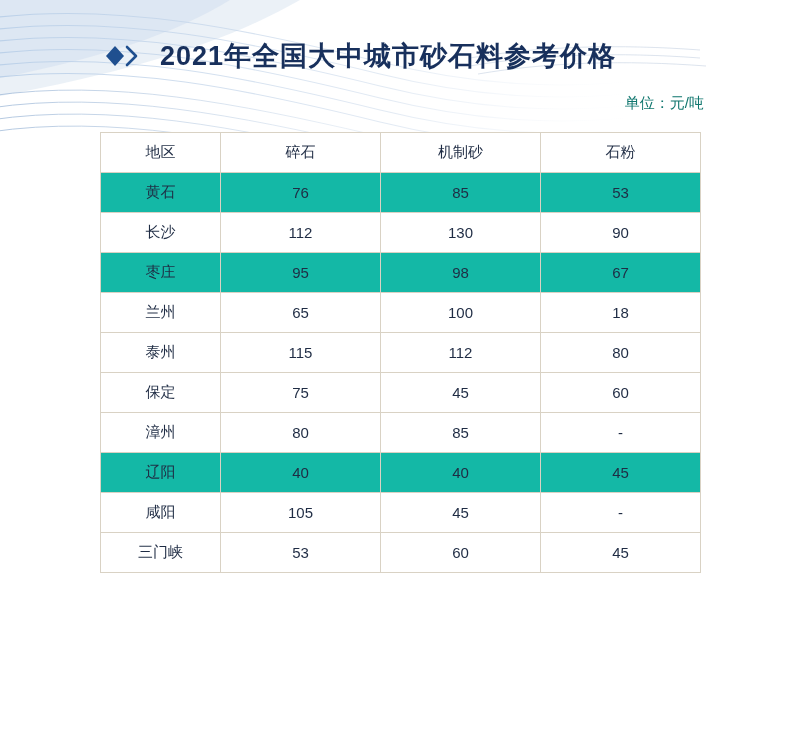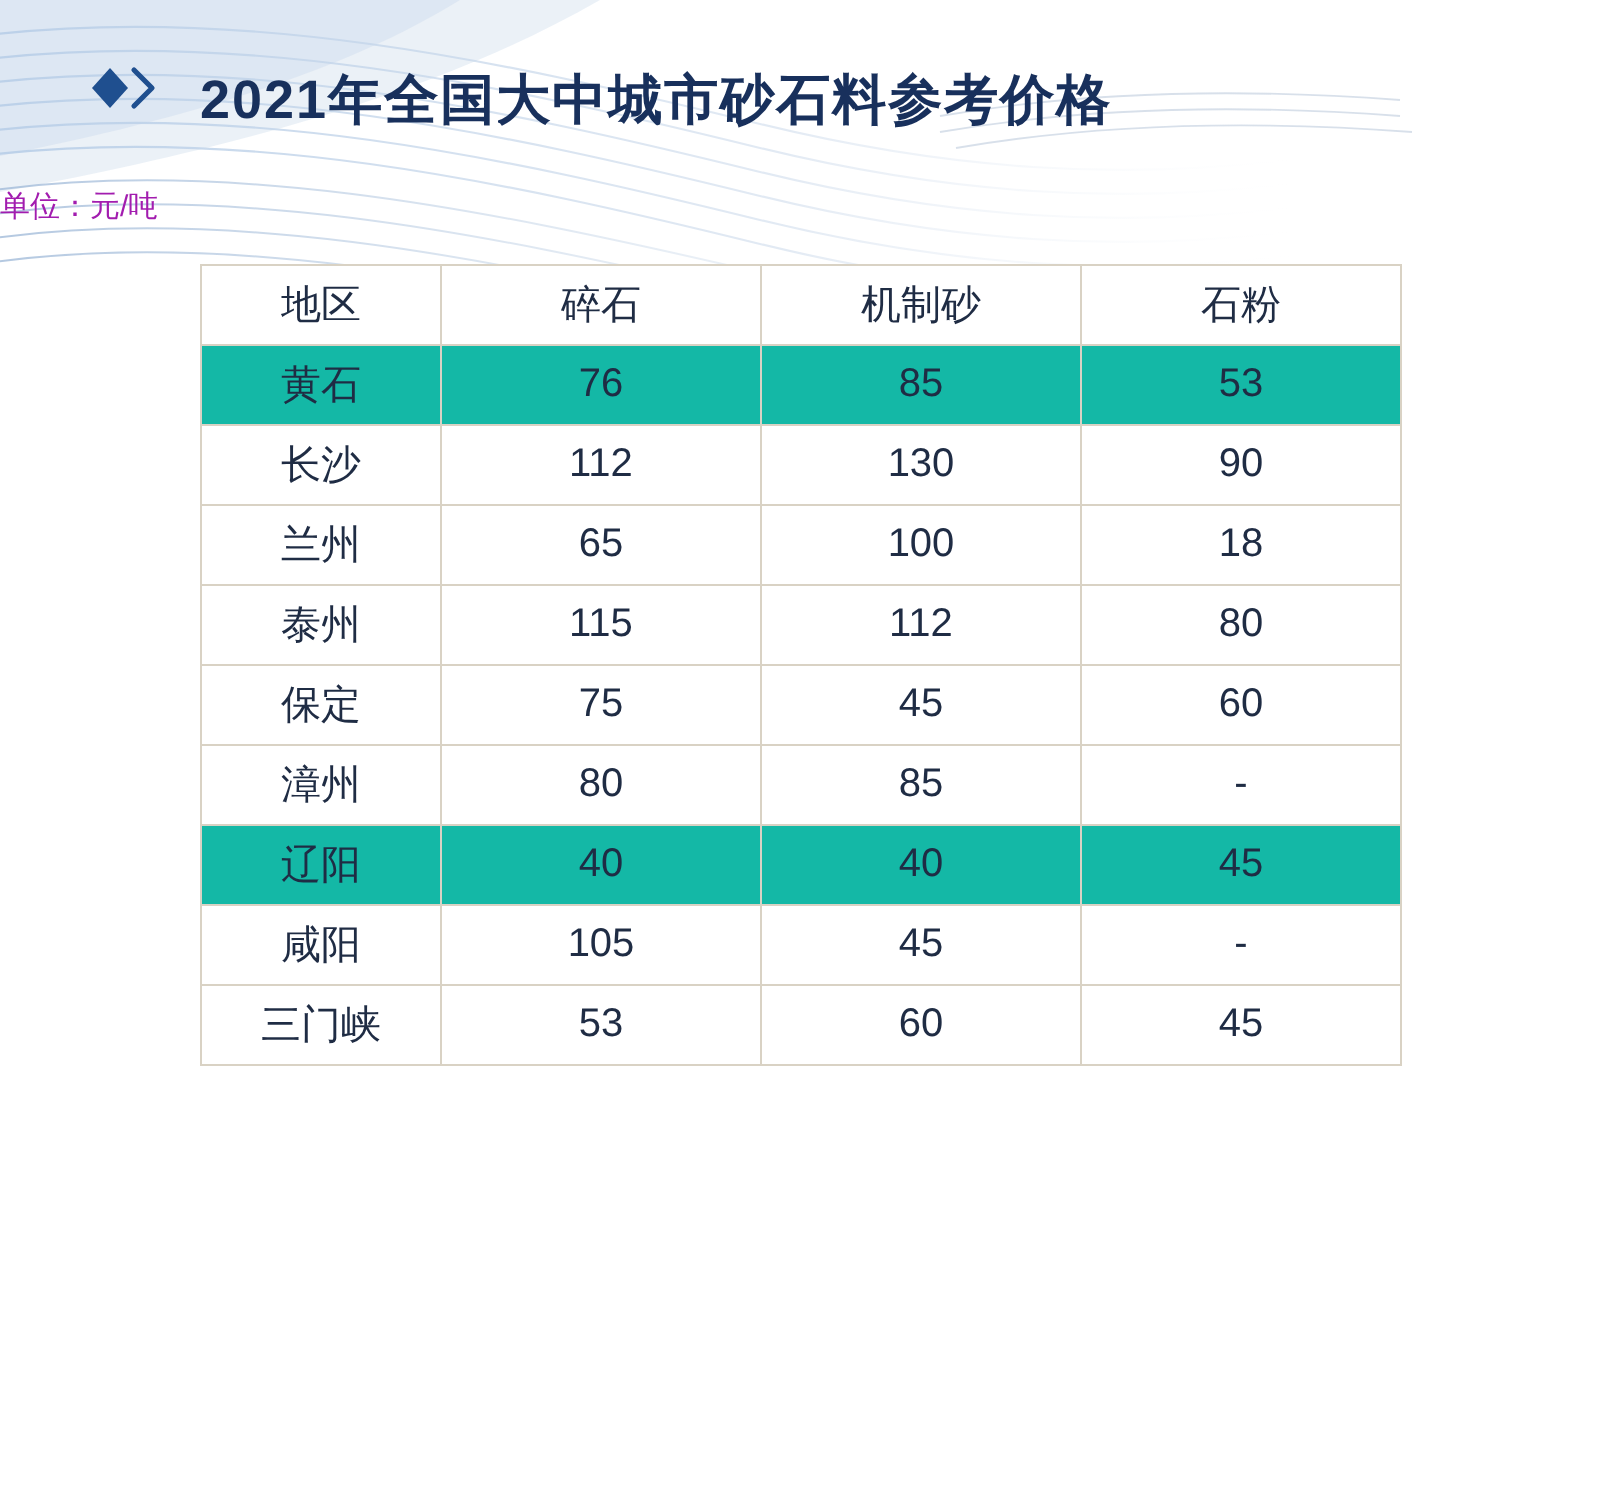--- a/index.html
+++ b/index.html
@@ -30,65 +30,65 @@
     height: 190px;
     pointer-events: none;
   }
   .header {
     position: absolute;
     top: 32px;
     left: 0;
     width: 800px;
     height: 48px;
     display: flex;
-    align-items: flex-start;
-    padding-left: 44px;
+    align-items: center;
+    padding-left: 104px;
     box-sizing: border-box;
   }
   .diamond-mark {
     display: inline-block;
     margin-right: 18px;
     line-height: 0;
   }
   .title {
     font-size: 27px;
     font-weight: bold;
     letter-spacing: 1px;
     color: #18305c;
     white-space: nowrap;
   }
   .unit-line {
     position: absolute;
     top: 94px;
     left: 0;
     width: 800px;
-    text-align: left;
+    text-align: right;
     padding-right: 96px;
     box-sizing: border-box;
     font-size: 15px;
-    color: #a21caf;
+    color: #0f766e;
   }
   .table-wrap {
     position: absolute;
     top: 132px;
     left: 100px;
     width: 600px;
   }
   table.price-table {
     border-collapse: collapse;
     width: 600px;
     table-layout: fixed;
   }
   table.price-table td,
   table.price-table th {
     border: 1px solid #d9d2c4;
     height: 39px;
     text-align: center;
     vertical-align: middle;
-    font-size: 20px;
+    font-size: 15px;
     font-weight: normal;
     color: #1f2c44;
     padding: 0;
   }
   table.price-table col.c-region { width: 120px; }
   table.price-table col.c-v { width: 160px; }
   thead td {
     background: #ffffff;
     font-size: 15px;
   }
@@ -177,20 +177,26 @@
           <td>76</td>
           <td>85</td>
           <td>53</td>
         </tr>
         <tr class="even">
           <td>长沙</td>
           <td>112</td>
           <td>130</td>
           <td>90</td>
         </tr>
+        <tr class="odd">
+          <td>枣庄</td>
+          <td>95</td>
+          <td>98</td>
+          <td>67</td>
+        </tr>
         <tr class="even">
           <td>兰州</td>
           <td>65</td>
           <td>100</td>
           <td>18</td>
         </tr>
         <tr class="even">
           <td>泰州</td>
           <td>115</td>
           <td>112</td>

